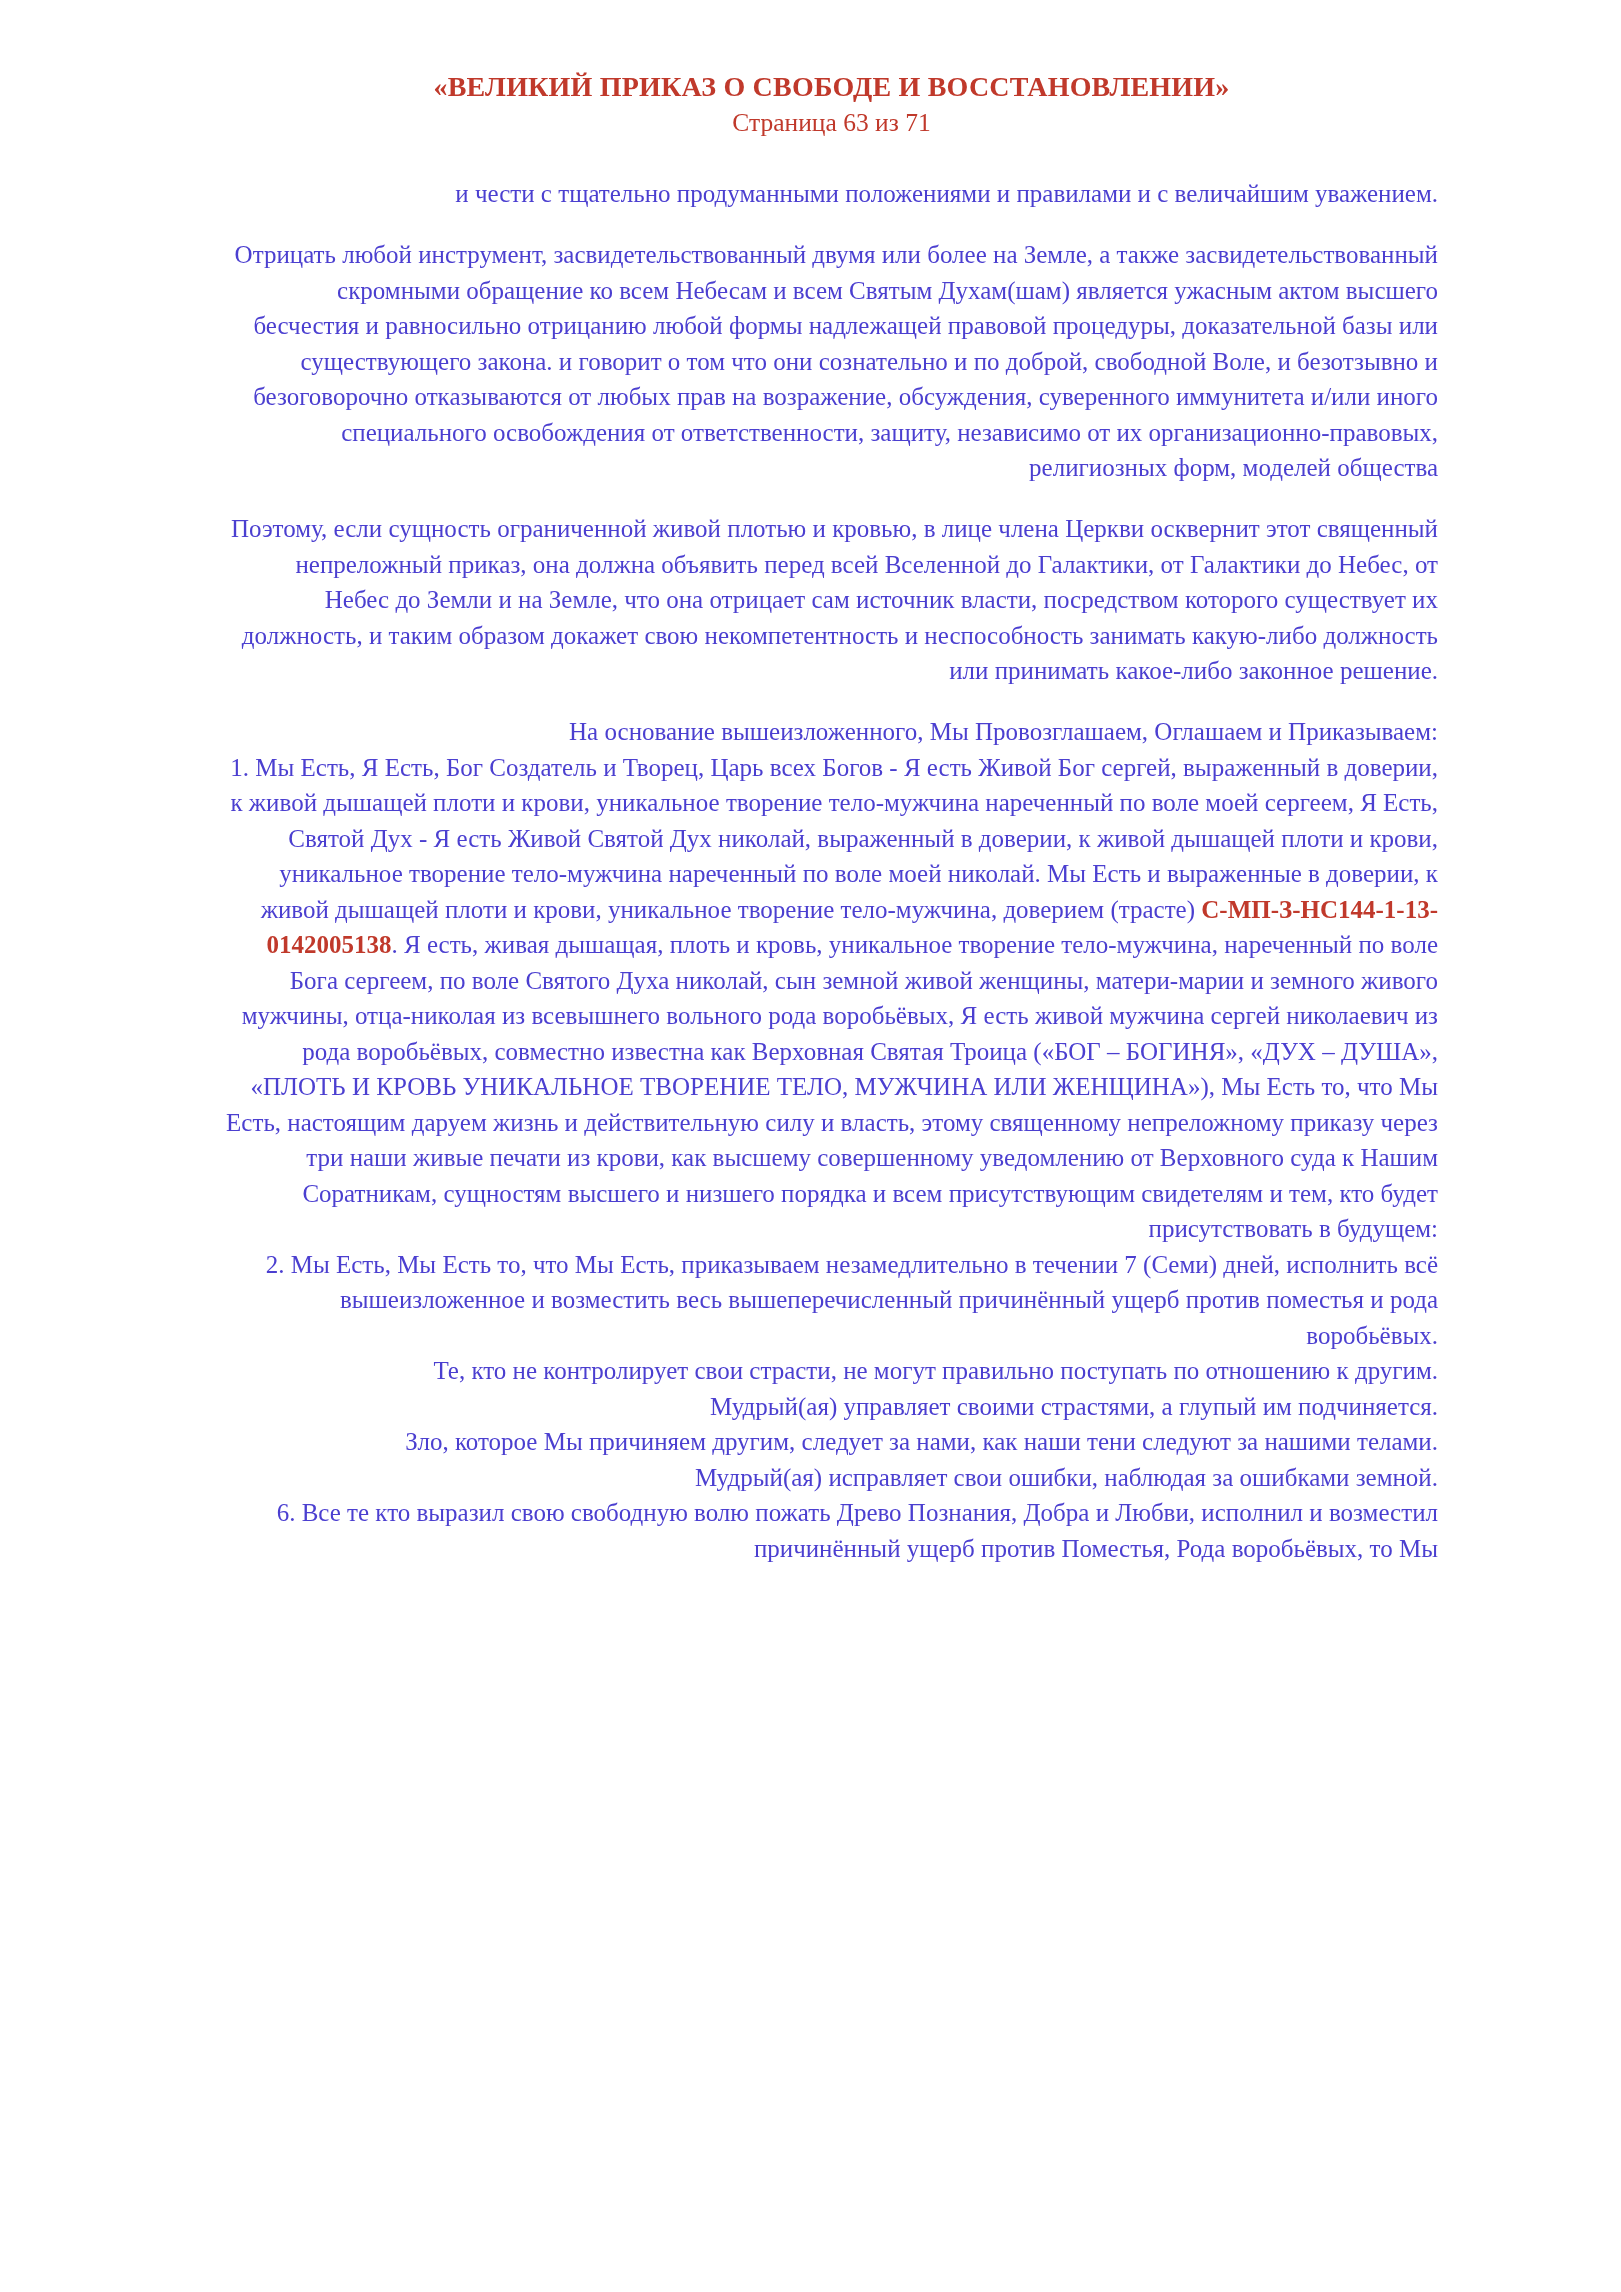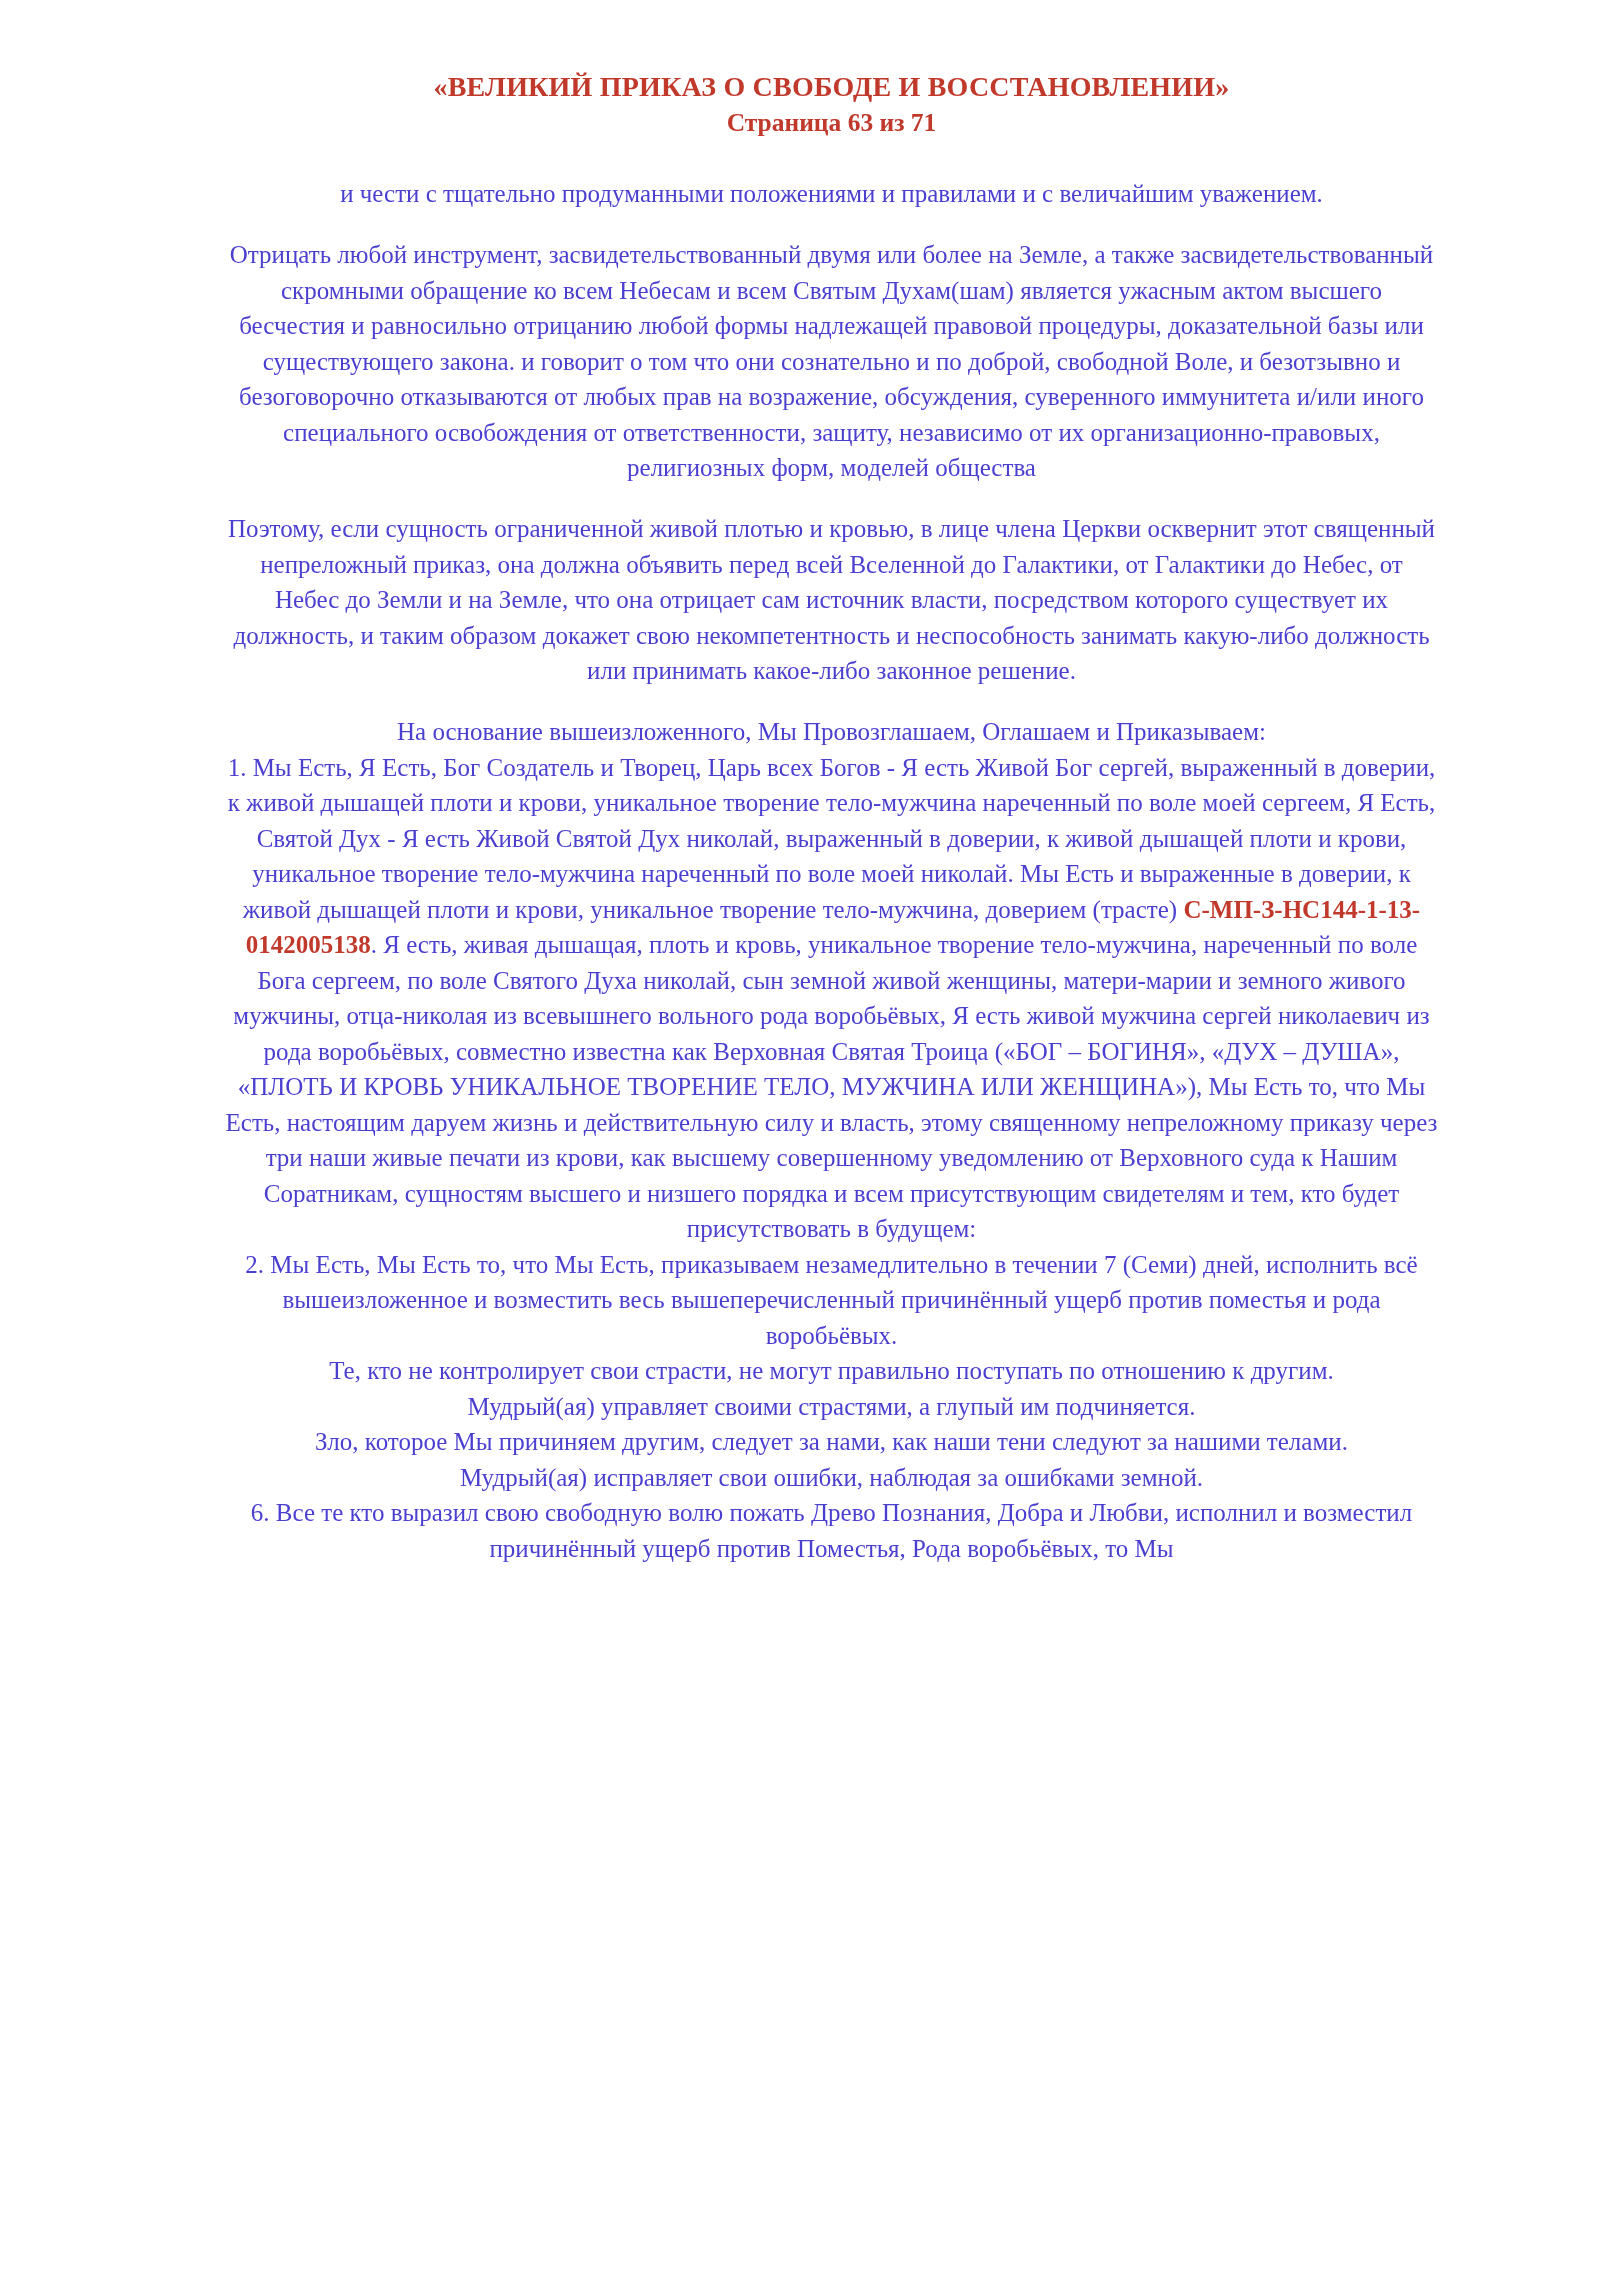--- a/index.html
+++ b/index.html
@@ -28,31 +28,31 @@
     font-family: "Liberation Serif", serif;
     font-weight: bold;
     font-size: 28px;
     color: #c0392b;
     letter-spacing: 0.2px;
     line-height: 1.25;
     margin: 0;
   }
   .doc-subtitle {
     font-family: "Liberation Serif", serif;
-    font-weight: bold;
+    font-weight: normal;
     font-size: 25.5px;
     color: #c0392b;
     line-height: 1.3;
     margin: 2px 0 0 0;
   }
   .body-text {
     font-size: 25px;
     line-height: 1.42;
     color: #4b3fd0;
-    text-align: center;
+    text-align: right;
   }
   .para {
     margin: 0 0 25.5px 0;
   }
   .para:last-child {
     margin-bottom: 0;
   }
   .block-tight p {
     margin: 0;
   }

